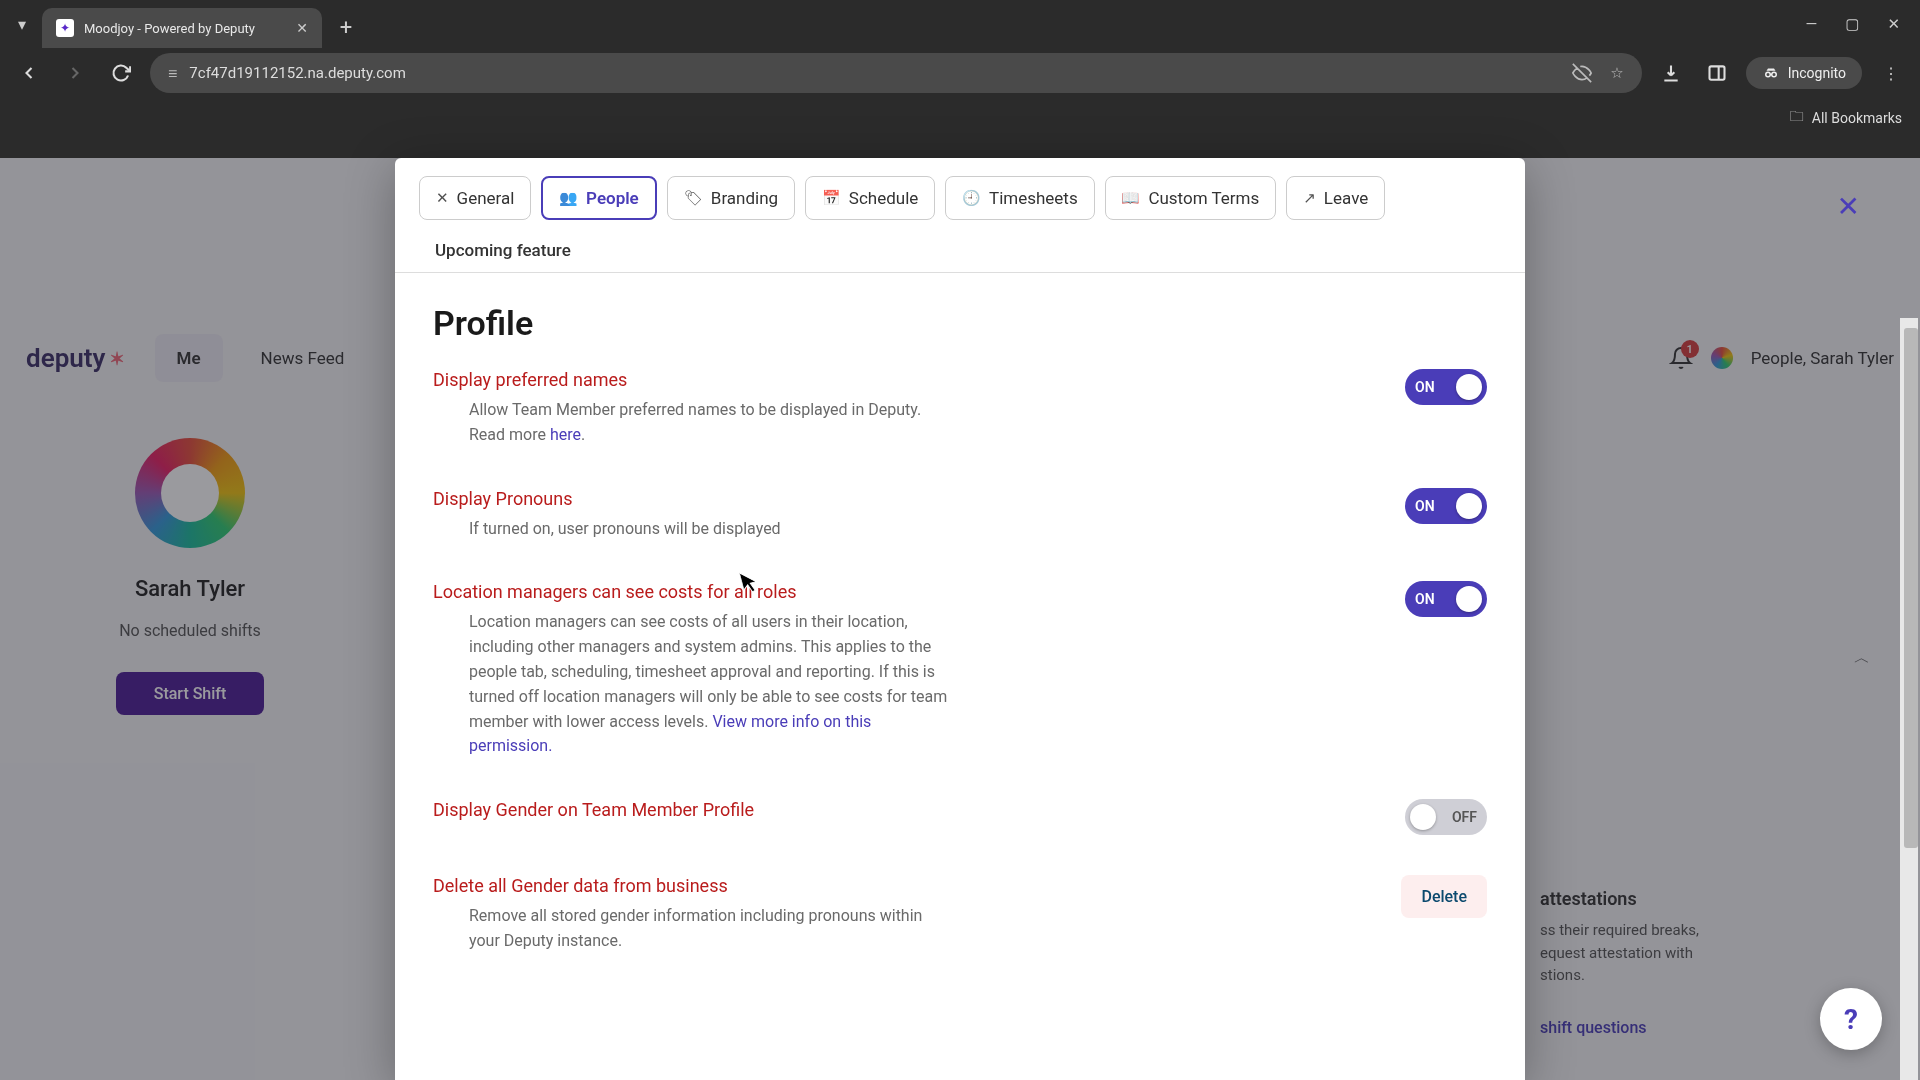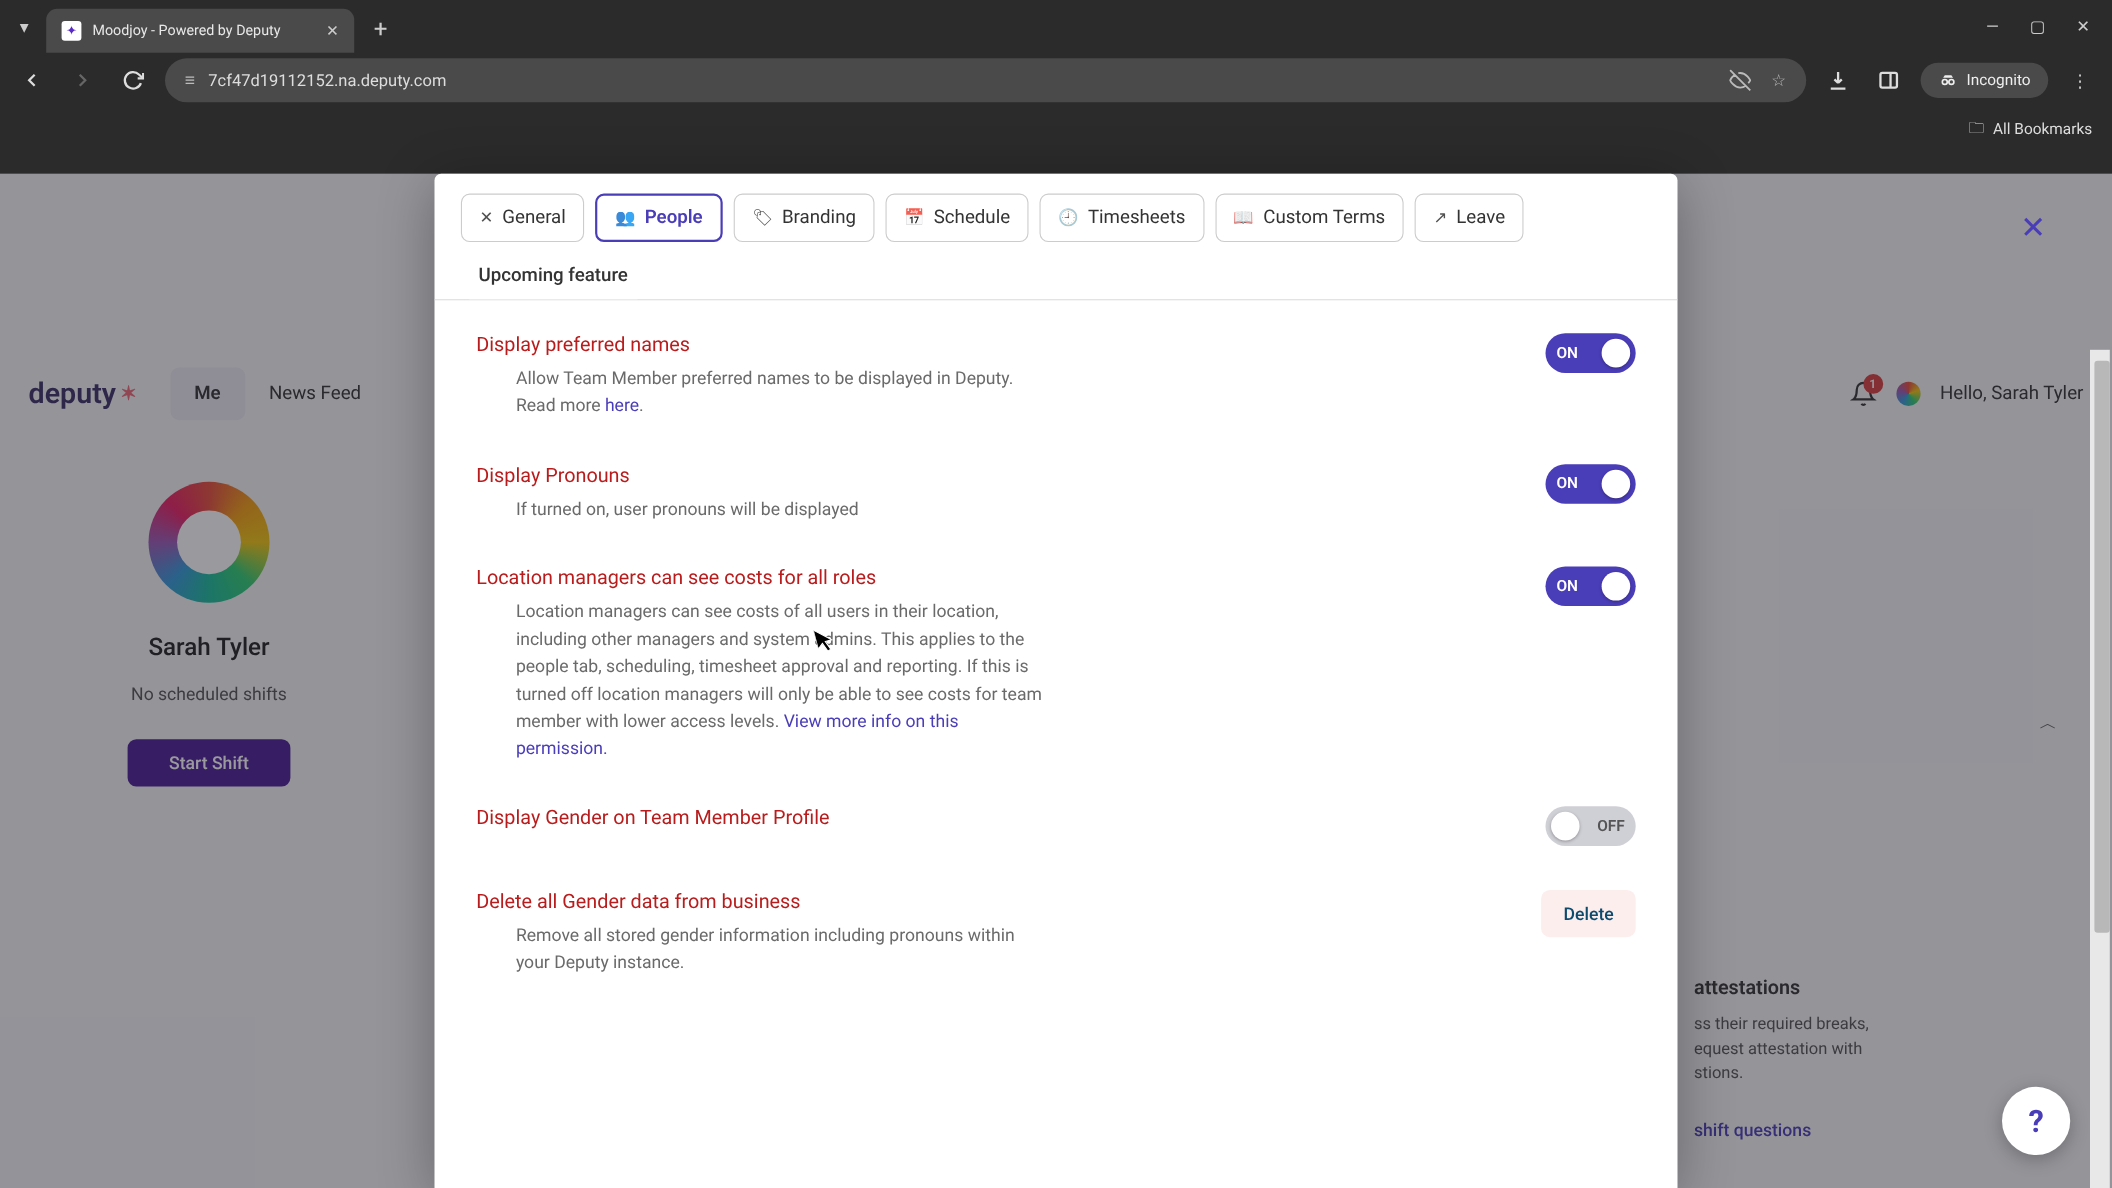--- a/index.html
+++ b/index.html
@@ -27,21 +27,21 @@
 .bookmarks-link { color:#ddd; font-size:14px; display:flex; align-items:center; gap:8px; }
 
 
 .app-backdrop { position:absolute; top:158px; left:0; right:0; bottom:0; background:#f4f4f6;text-decoration:underline; }
 .overlay-dim { position:absolute; inset:0; background:rgba(30,30,40,0.45); }
 
 
 .dep-header { position:absolute; top:160px; left:0; right:0; display:flex; align-items:center; padding:0 26px; height:80px; }
 .dep-logo { font-weight:600; font-size:26px; color:#3b2f66; display:flex; align-items:center; gap:4px; }
 .dep-logo .star { color:#e67; font-size:18px; }
-.dep-nav { display:flex; gap:0; margin-left:30px; }
+.dep-nav { display:flex; gap:16px; margin-left:30px; }
 .dep-nav-item { padding:14px 22px; color:#333; font-size:17px; border-radius:8px; }
 .dep-nav-item.active { background:#eceaf2; font-weight:600; }
 .dep-header-right { margin-left:auto; display:flex; align-items:center; gap:18px; color:#333; font-size:17px; }
 .bell-wrap { position:relative; }
 .bell-badge { position:absolute; top:-6px; right:-6px; background:#d63c3c; color:#fff; font-size:11px; width:18px; height:18px; border-radius:50%; display:flex; align-items:center; justify-content:center; font-weight:600; }
 .gear-icon-img { width:22px; height:22px; border-radius:50%; background:conic-gradient(#e74c3c,#f1c40f,#2ecc71,#3498db,#9b59b6,#e74c3c); }
 
 
 .left-panel { position:absolute; top:280px; left:60px; width:260px; text-align:center; }
 .color-wheel { width:110px; height:110px; border-radius:50%; margin:0 auto 28px; background:conic-gradient(#e74c3c,#f39c12,#f1c40f,#2ecc71,#1abc9c,#3498db,#9b59b6,#e91e63,#e74c3c); position:relative; }
@@ -188,21 +188,21 @@
     </div>
     <div class="dep-header-right">
       <div class="bell-wrap">
         <svg width="24" height="24" viewBox="0 0 24 24" fill="none" stroke="#333" stroke-width="2">
             <path d="M18 8a6 6 0 0 0-12 0c0 7-3 9-3 9h18s-3-2-3-9"></path>
             <path d="M13.73 21a2 2 0 0 1-3.46 0"></path>
           </svg>
         <span class="bell-badge">1</span>
       </div>
       <div class="gear-icon-img"></div>
-      <span>Hello, Sarah Tyler</span>
+      <span>People, Sarah Tyler</span>
     </div>
   </div>
 
   <div class="left-panel">
     <div class="color-wheel"></div>
     <div class="user-name">Sarah Tyler</div>
     <div class="no-shifts">No scheduled shifts</div>
     <button class="start-shift-btn">Start Shift</button>
   </div>
 
@@ -250,20 +250,21 @@
     <div class="stab">
         <span class="stab-icon">↗</span>
         <span>Leave</span>
       </div>
     <div class="stab upcoming">
         <span>Upcoming feature</span>
       </div>
   </div>
 
   <div class="modal-body">
+    <h2 class="section-title">Profile</h2>
 
     <div class="setting">
       <div class="setting-text">
         <div class="setting-label">Display preferred names</div>
         <div class="setting-desc">
           <span>Allow Team Member preferred names to be displayed in Deputy.</span><br>
           <span>Read more </span><span class="inline-link">here</span><span>.</span>
         </div>
       </div>
       <div class="toggle on">

